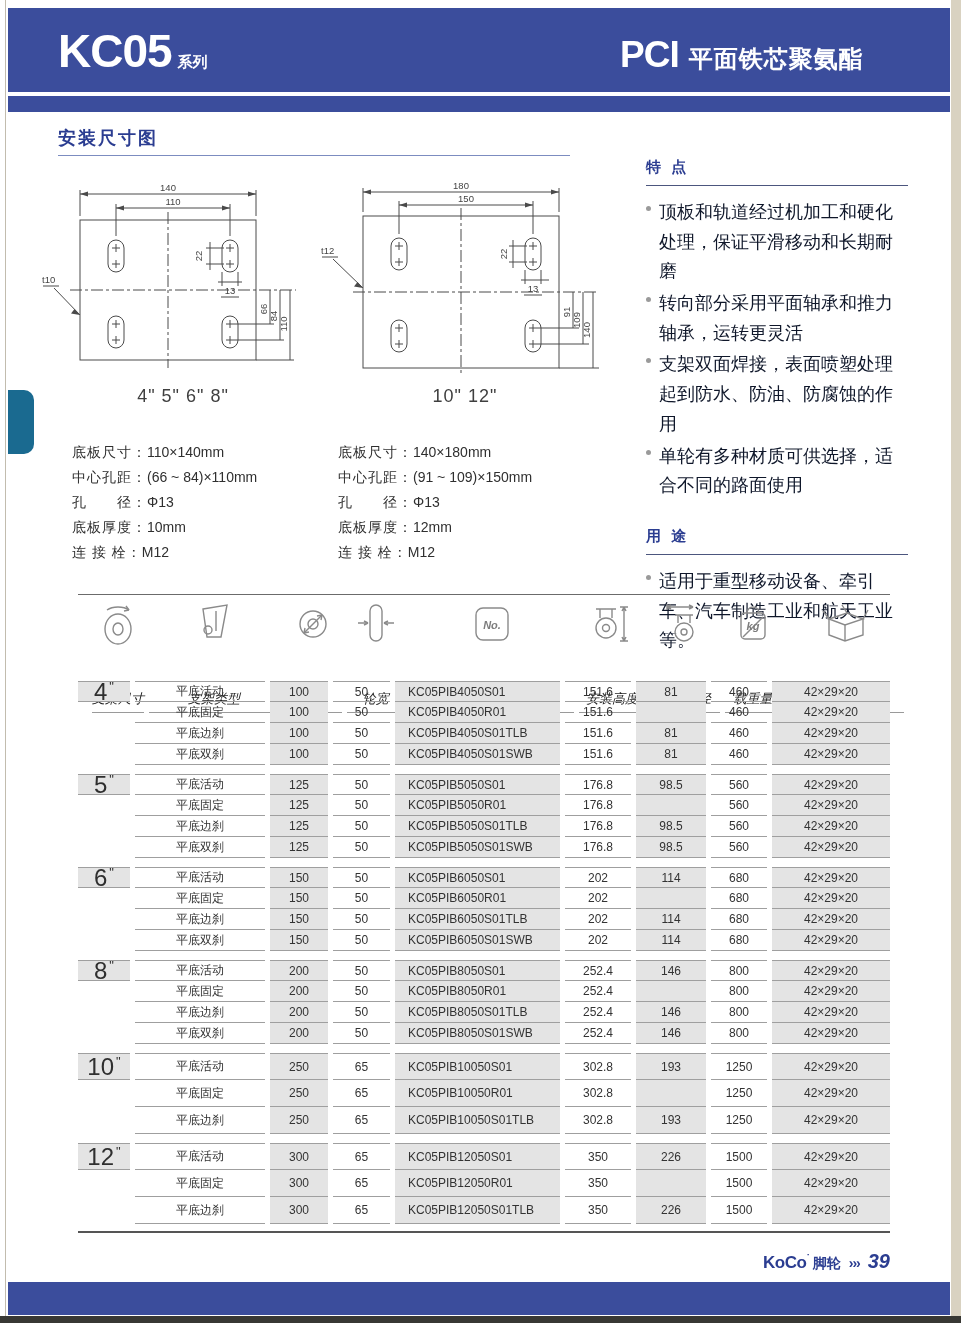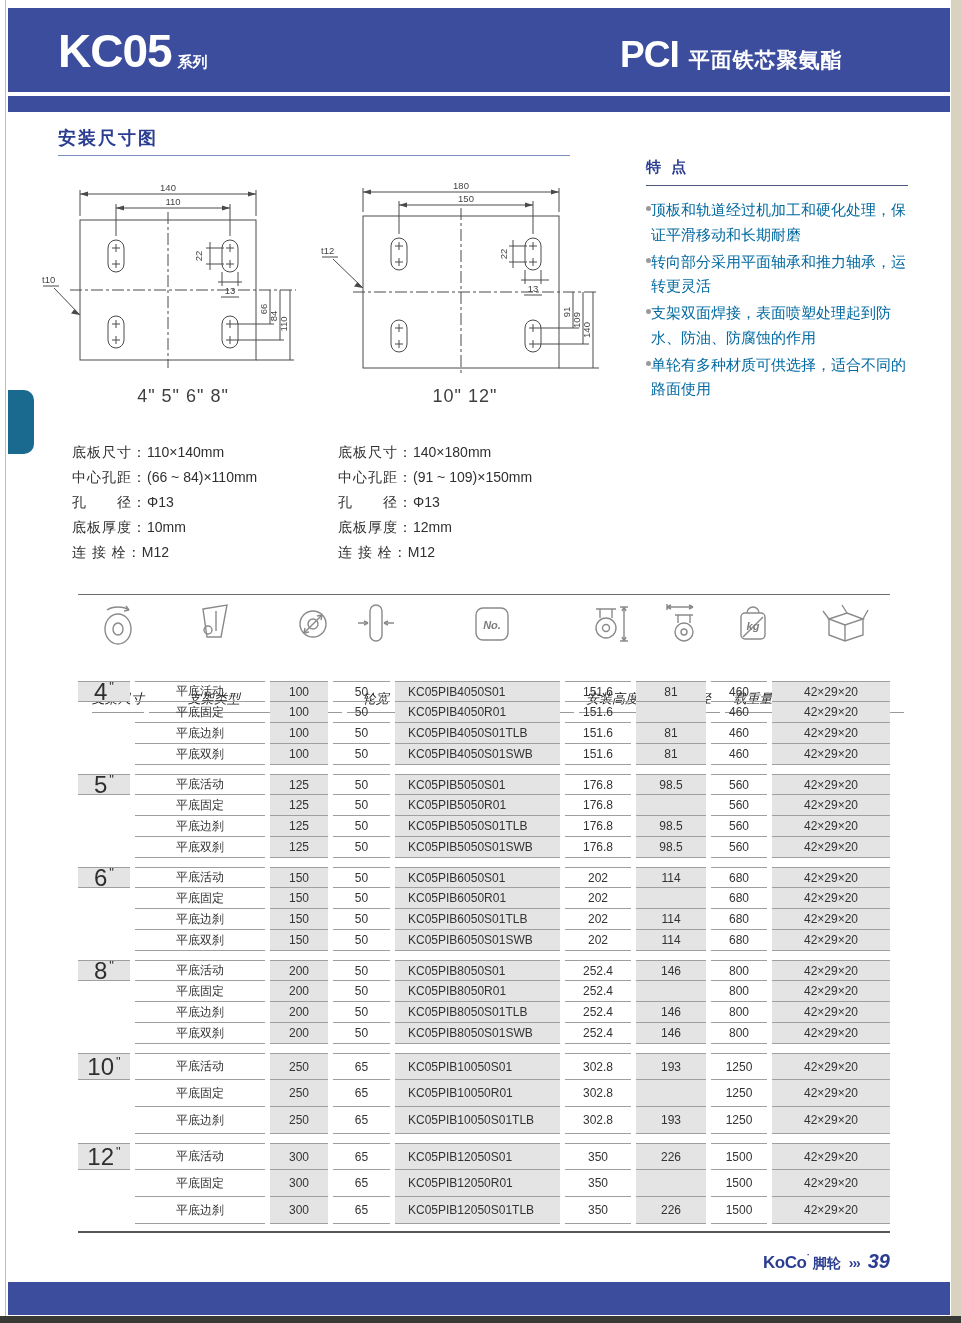--- a/index.html
+++ b/index.html
@@ -8,34 +8,34 @@
   .edge-right{position:absolute;right:0;top:0;width:10px;height:100%;background:#d9d2c1;}
   .edge-left{position:absolute;left:5px;top:0;width:1px;height:100%;background:#c2bcae;}
   .edge-bottom{position:absolute;left:0;bottom:0;width:100%;height:7px;background:#383834;}
   .bar-main{position:absolute;left:8px;top:8px;width:942px;height:84px;background:#3b4d9c;}
   .bar-sub{position:absolute;left:8px;top:96px;width:942px;height:16px;background:#3b4d9c;}
   .hdr-left{position:absolute;left:58px;top:24px;display:flex;align-items:baseline;color:#fff;}
   .series{font-size:46px;font-weight:bold;letter-spacing:-1px;}
   .series-suffix{font-size:15px;font-weight:bold;margin-left:6px;}
   .hdr-right{position:absolute;left:620px;top:34px;display:flex;align-items:baseline;color:#fff;}
   .pcode{font-size:37px;font-weight:bold;letter-spacing:-1px;}
-  .pname{font-size:21px;font-weight:bold;margin-left:10px;letter-spacing:1px;}
+  .pname{font-size:24px;font-weight:bold;margin-left:10px;letter-spacing:1px;}
   .sec-title{position:absolute;left:58px;top:126px;font-size:18px;font-weight:bold;color:#2b3d91;letter-spacing:2px;}
   .sec-underline{position:absolute;left:58px;top:155px;width:512px;height:1px;background:#7c8cc0;}
   .dwg{position:absolute;}
   .dt{font-size:9.5px;fill:#444;font-family:"Liberation Sans",sans-serif;}
   .caption{position:absolute;top:386px;text-align:center;font-size:18px;color:#3f3f3f;letter-spacing:1px;}
   .specs{position:absolute;top:440px;font-size:14px;color:#2f2f2f;}
   .specline{line-height:25px;}
   .speclabel{letter-spacing:1px;}
   .sidebar{position:absolute;left:646px;top:158px;width:262px;}
   .side-title{font-size:15px;font-weight:bold;color:#2b3d91;letter-spacing:3px;
               border-bottom:1px solid #4c567e;padding-bottom:8px;}
   .side-list{margin:12px 0 0 0;padding:0;list-style:none;}
-  .side-list li{display:flex;font-size:15px;color:#0369a1;line-height:1.65;margin-bottom:2px;}
+  .side-list li{display:flex;gap:8px;font-size:18px;color:#0f172a;line-height:1.65;margin-bottom:2px;}
   .bullet{width:5px;height:5px;border-radius:50%;background:#9a9a9a;margin-top:8px;flex:none;}
   .usage-block{margin-top:26px;}
   .teal-tab{position:absolute;left:8px;top:390px;width:26px;height:64px;background:#1a6a90;border-radius:0 10px 10px 0;}
   .table-top-rule{position:absolute;left:78px;top:594px;width:812px;height:1px;background:#6b6b6b;}
   .table-bottom-rule{position:absolute;left:78px;top:1231px;width:812px;height:2px;background:#555;}
   .tgrid{display:grid;grid-template-columns:52px 130px 58px 57px 165px 66px 70px 56px 118px;column-gap:5px;}
   .thead-wrap{position:absolute;left:92px;top:598px;width:812px;font-style:italic;}
   .icon-cell{height:52px;display:flex;align-items:center;justify-content:center;}
   .hlabel{height:26px;display:flex;align-items:center;justify-content:center;
           font-size:13px;color:#222;border-bottom:1px solid #9a9a9a;margin-top:36px;}
@@ -166,20 +166,29 @@
       </li>
     <li>
         <span class="bullet"></span>
         <span>支架双面焊接，表面喷塑处理起到防水、防油、防腐蚀的作用</span>
       </li>
     <li>
         <span class="bullet"></span>
         <span>单轮有多种材质可供选择，适合不同的路面使用</span>
       </li>
   </ul>
+  <div class="usage-block">
+    <div class="side-title">用 途</div>
+    <ul class="side-list">
+      <li>
+          <span class="bullet"></span>
+          <span>适用于重型移动设备、牵引车、汽车制造工业和航天工业等。</span>
+        </li>
+    </ul>
+  </div>
 </div>
 
 <div class="teal-tab"></div>
 
 <div class="table-top-rule"></div>
 
 <div class="thead-wrap">
   <div class="tgrid">
     <div class="icon-cell">
       <svg width="36" height="46" viewBox="0 0 36 46">

